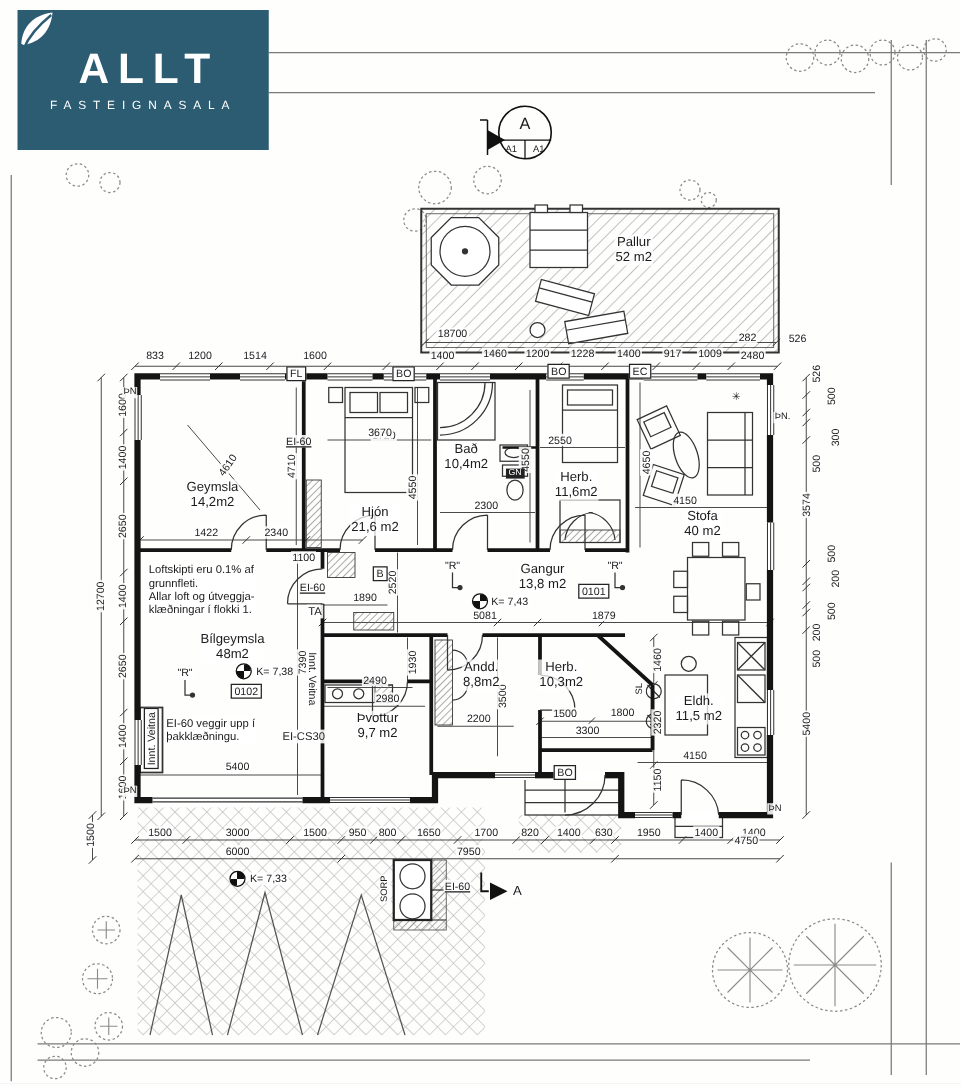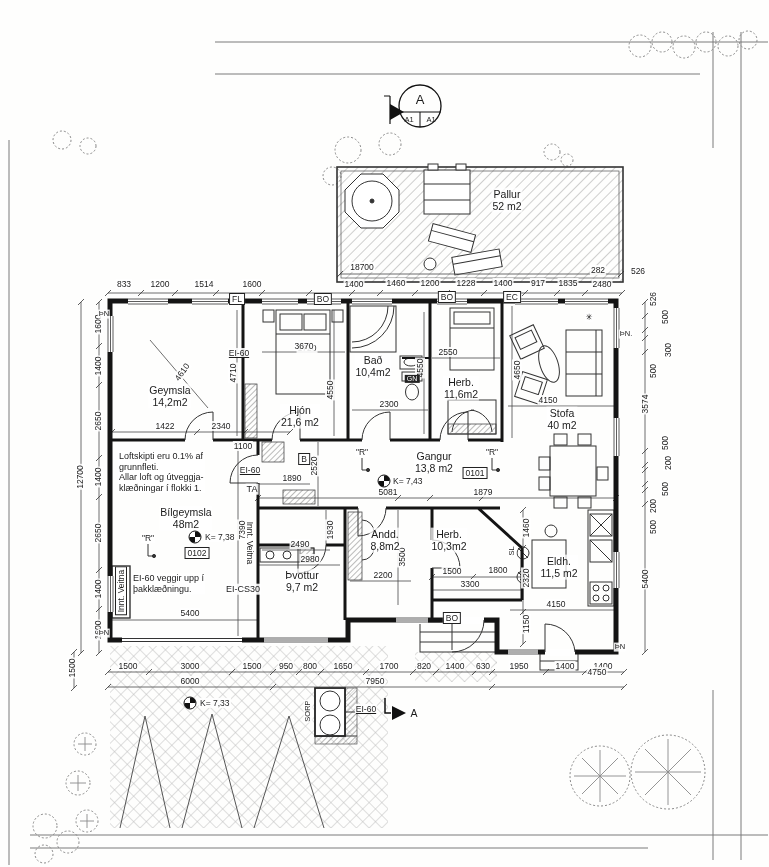--- a/index.html
+++ b/index.html
@@ -301,39 +301,51 @@
   </g>
 
   <g stroke="#111" fill="none">
     <circle cx="420" cy="106" r="21" stroke-width="1.3"></circle>
     <path d="M399,112H441 M420,112V127" stroke-width="1"></path>
     <path d="M390,96V124 M384,96H390" stroke-width="1.2"></path>
     <polygon points="390,104 390,120 404,112" fill="#111" stroke="none"></polygon>
   </g>
 </svg>
 
+<div class="logo">
+  <div class="logo-row">
+    <span>
+      <svg width="30" height="32" viewBox="0 0 30 32">
+        <path d="M3,27 C4,13 13,4 28,2 C27,16 18,26 5,28 Z" fill="#fff"></path>
+        <path d="M5,31 C9,21 17,12 27,4" stroke="#2b5c72" stroke-width="2" fill="none"></path>
+      </svg>
+    </span>
+    <span class="brand">ALLT</span>
+  </div>
+  <div class="sub">FASTEIGNASALA</div>
+</div>
 
 <div class="secletter" style="left:420px;top:99px;">A</div>
 <div class="seclittle" style="left:409px;top:119px;">A1</div>
 <div class="seclittle" style="left:431px;top:119px;">A1</div>
 
 
 <div id="labels-layer">
       <div class="lab " style="left: 124px; top: 284px;">833</div>
       <div class="lab " style="left: 160px; top: 284px;">1200</div>
       <div class="lab " style="left: 204px; top: 284px;">1514</div>
       <div class="lab " style="left: 252px; top: 284px;">1600</div>
       <div class="lab " style="left: 307px; top: 300px; margin-top: 48px;">1720</div>
       <div class="lab " style="left: 354px; top: 284px;">1400</div>
       <div class="lab " style="left: 396px; top: 283px;">1460</div>
       <div class="lab " style="left: 430px; top: 283px;">1200</div>
       <div class="lab " style="left: 466px; top: 283px;">1228</div>
       <div class="lab " style="left: 503px; top: 283px;">1400</div>
       <div class="lab " style="left: 538px; top: 283px;">917</div>
-      <div class="lab " style="left: 568px; top: 283px;">1835</div>
+      <div class="lab " style="left: 568px; top: 283px;">1009</div>
       <div class="lab " style="left: 598px; top: 270px;">282</div>
       <div class="lab " style="left: 602px; top: 284px;">2480</div>
       <div class="lab " style="left: 638px; top: 271px;">526</div>
       <div class="lab " style="left: 362px; top: 267px;">18700</div>
       <div class="lab " style="left: 98px; top: 324px; --r: -90deg;">1600</div>
       <div class="lab " style="left: 98px; top: 366px; --r: -90deg;">1400</div>
       <div class="lab " style="left: 98px; top: 421px; --r: -90deg;">2650</div>
       <div class="lab " style="left: 98px; top: 477px; --r: -90deg;">1400</div>
       <div class="lab " style="left: 98px; top: 533px; --r: -90deg;">2650</div>
       <div class="lab " style="left: 98px; top: 589px; --r: -90deg;">1400</div>

